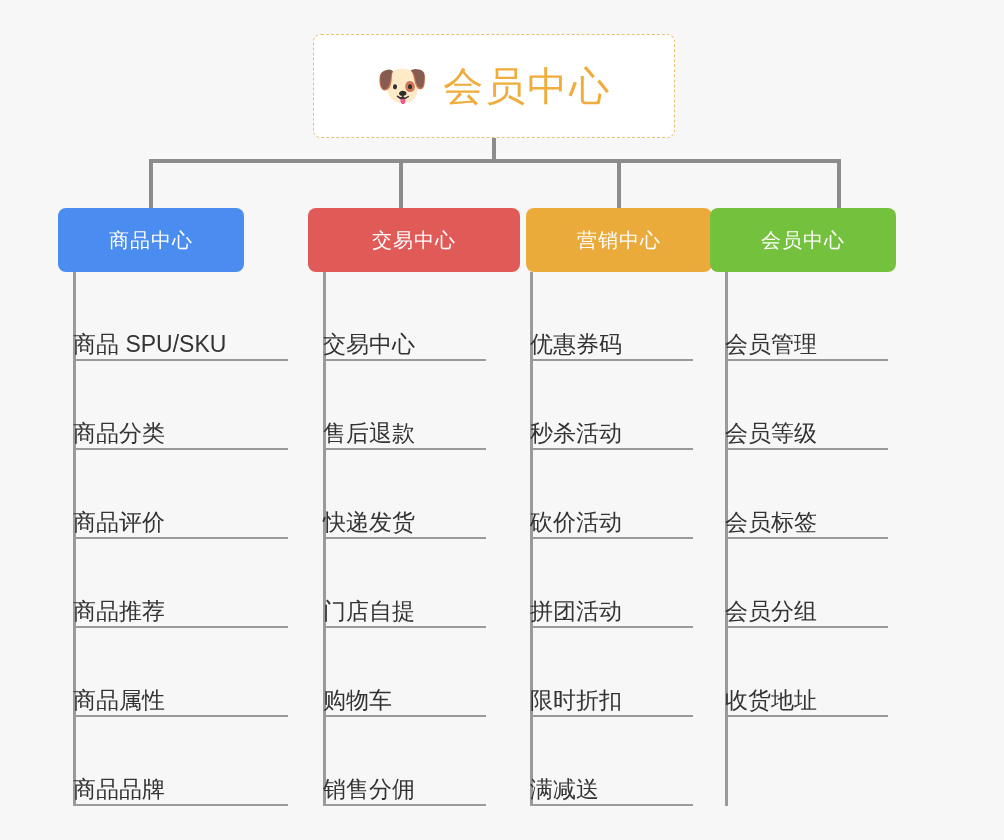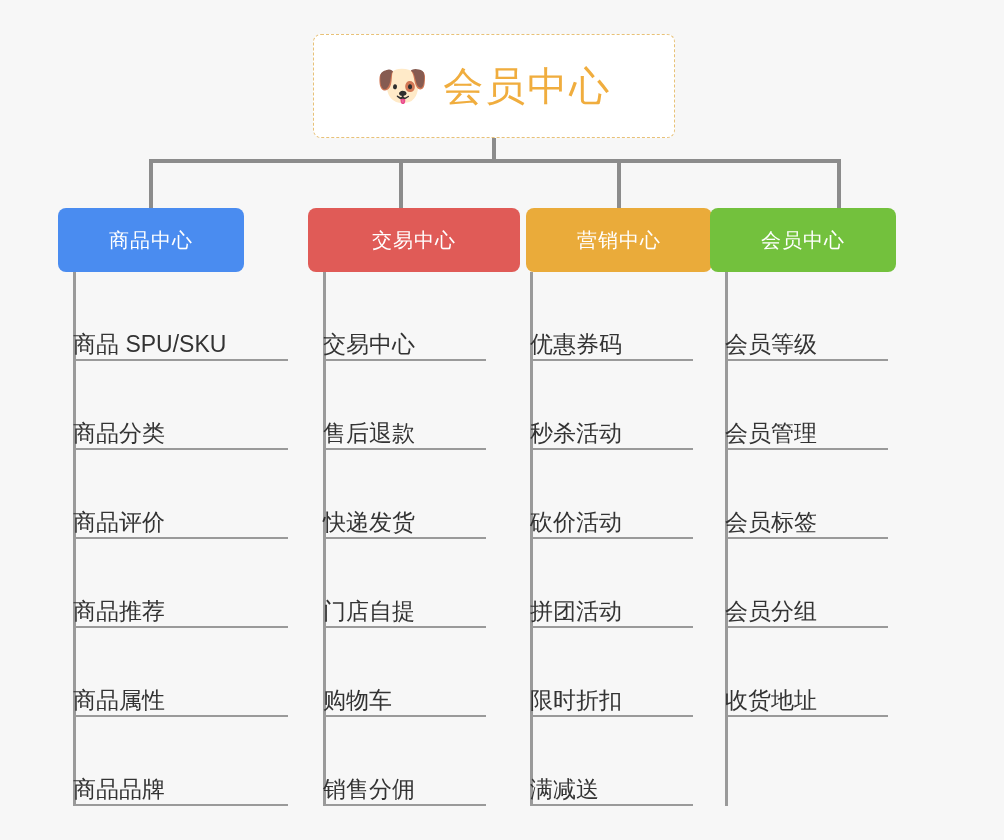--- a/index.html
+++ b/index.html
@@ -237,28 +237,28 @@
           </div>
         </div>
       </div>
       <div class="column" style="left: 710px;">
         <div class="cat-box" style="width: 186px; background: rgb(115, 193, 61);">
           <span>会员中心</span>
         </div>
         <div class="leaf-list" style="margin-left: 15px;">
           <div class="leaf-rail" style="height: 534px; background: rgb(154, 154, 154);"></div>
           <div class="leaf">
+            <span class="leaf-label">会员管理</span>
+            <div class="leaf-underline" style="width: 163px; background: rgb(154, 154, 154);"></div>
+          </div>
+          <div class="leaf">
             <span class="leaf-label">会员等级</span>
             <div class="leaf-underline" style="width: 163px; background: rgb(154, 154, 154);"></div>
           </div>
           <div class="leaf">
-            <span class="leaf-label">会员管理</span>
-            <div class="leaf-underline" style="width: 163px; background: rgb(154, 154, 154);"></div>
-          </div>
-          <div class="leaf">
             <span class="leaf-label">会员标签</span>
             <div class="leaf-underline" style="width: 163px; background: rgb(154, 154, 154);"></div>
           </div>
           <div class="leaf">
             <span class="leaf-label">会员分组</span>
             <div class="leaf-underline" style="width: 163px; background: rgb(154, 154, 154);"></div>
           </div>
           <div class="leaf">
             <span class="leaf-label">收货地址</span>
             <div class="leaf-underline" style="width: 163px; background: rgb(154, 154, 154);"></div>

